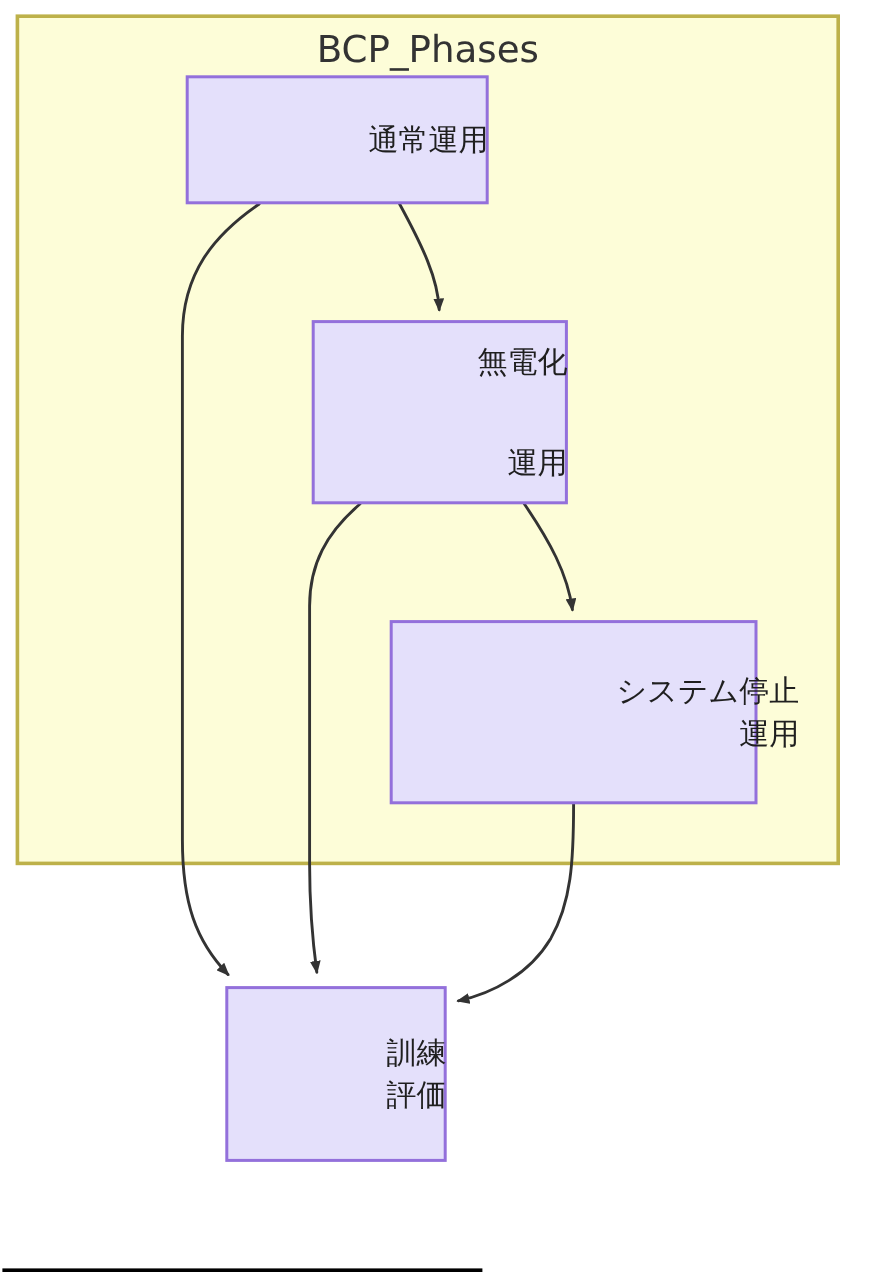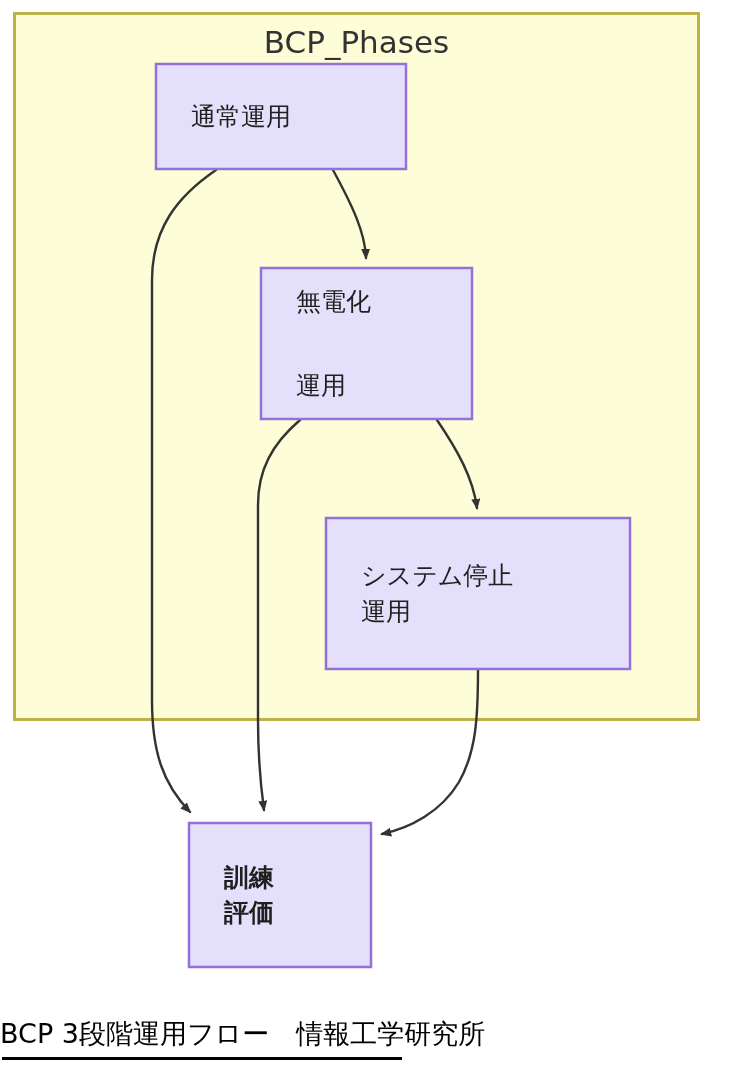--- a/index.html
+++ b/index.html
@@ -26,29 +26,28 @@
     left: 0;
     top: 0;
     width: 730px;
     height: 1072px;
     display: block;
   }
   .node-label {
     position: absolute;
     display: flex;
     flex-direction: column;
-    align-items: flex-start;
+    align-items: flex-end;
     justify-content: center;
     text-align: center;
     color: #1f1f1f;
     font-size: 25px;
     line-height: 1.42;
     pointer-events: none;
     font-family: "DejaVu Sans", "Liberation Sans", sans-serif;
-    padding-left: 36px;
   }
   .subgraph-title {
     position: absolute;
     text-align: center;
     color: #333333;
     font-size: 31px;
     font-family: "DejaVu Sans", "Liberation Sans", sans-serif;
   }
   .caption {
     position: absolute;
@@ -117,21 +116,20 @@
   <div class="node-label" style="left:260px; top:267px; width:213px; height:153px;gap:48px;">
     <span>無電化</span>
     <span>運用</span>
   </div>
 
   <div class="node-label" style="left:325px; top:517px; width:341px; height:153px;">
     <span>システム停止</span>
     <span>運用</span>
   </div>
 
-  <div class="node-label" style="left:188px; top:822px; width:184px; height:146px;font-weight:bold;">
+  <div class="node-label" style="left:188px; top:822px; width:184px; height:146px;">
     <span>訓練</span>
     <span>評価</span>
   </div>
 
-  <div class="caption">BCP  3段階運用フロー　情報工学研究所</div>
   <div class="caption-underline"></div>
 
 </div>
 
 </body></html>

